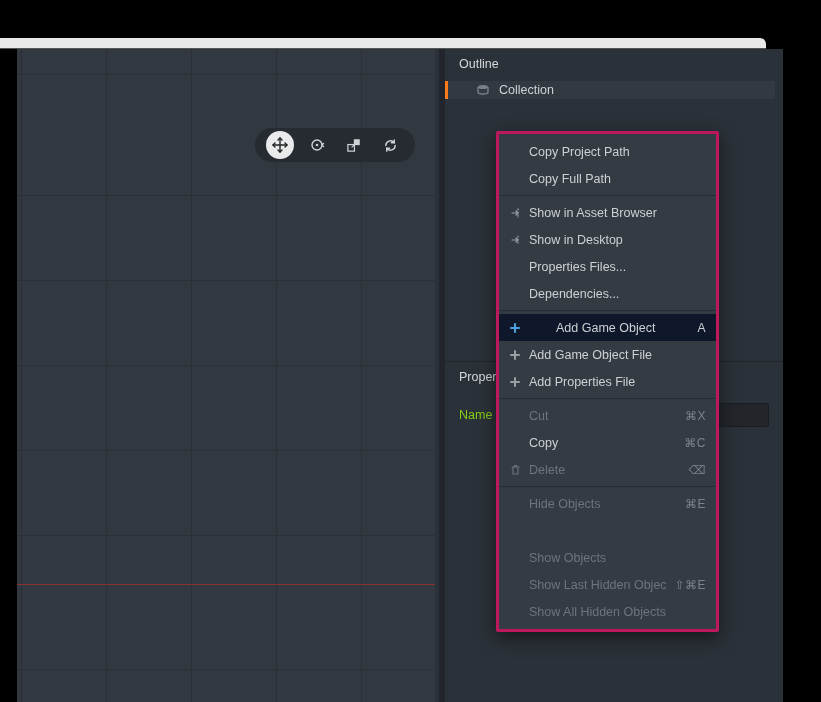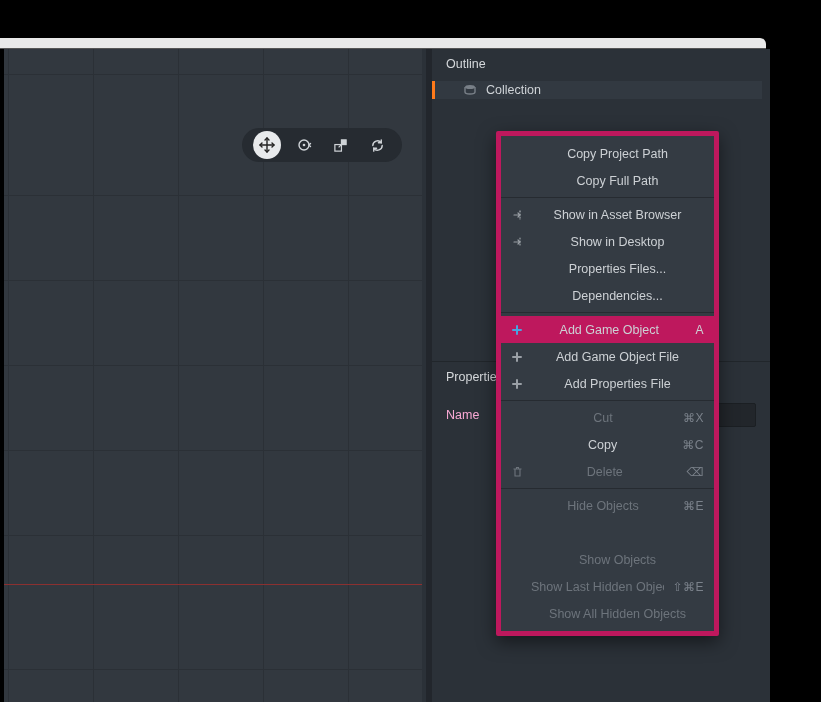--- a/index.html
+++ b/index.html
@@ -20,21 +20,21 @@
     background: #e9e9e9;
     border-top-right-radius: 6px;
   }
   .titlebar-sep {
     position: absolute;
     left: 0; top: 48px; width: 766px; height: 1px;
     background: #555;
   }
   .main {
     position: absolute;
-    left: 4px; top: 49px;
+    left: 17px; top: 49px;
     width: 766px; height: 653px;
     background: #2b3138;
   }
   .viewport {
     position: absolute;
     left: 0; top: 0;
     width: 418px; height: 653px;
     background: #32383f;
     overflow: hidden;
   }
@@ -102,53 +102,52 @@
     font-size: 12.5px;
     color: #d5d8db;
     background: #2b3138;
     border-top: 1px solid #21262b;
   }
   .prop-row {
     position: absolute; left:0; top: 354px; width:338px;
     display:flex; align-items:center;
     padding: 0 14px;
   }
-  .prop-label { width: 60px; color:#f9a8d4; font-size: 12.5px;}
+  .prop-label { width: 60px; color:#84cc16; font-size: 12.5px;}
   .prop-input {
     flex:1; height: 24px;
     background:#22262b;
     border:1px solid #1b1f23;
     border-radius: 2px;
     color:#d0d3d6;
     padding: 0 6px;
     font-size: 12.5px;
   }
 
   .context-menu {
     position: absolute;
     left: 496px; top: 131px;
     width: 223px;
     background: #343b43;
-    border: 5px solid #be185d;
+    border: 3px solid #be185d;
     border-radius: 2px;
     box-shadow: 0 6px 18px rgba(0,0,0,.5);
     padding: 4px 0;
     z-index: 100;
-    text-align: center;
   }
   .menu-item {
     height: 27px;
     display: flex; align-items: center;
     padding: 0 10px 0 8px;
     color: #cdd1d5;
     font-size: 12.5px;
     position: relative;
   }
   .menu-item.disabled { color: #6d747c; }
-  .menu-item.highlight { background: #be185d; }
+  .menu-item.highlight { background: #0f172a; gap: 27px; }
   .menu-icon {
     width: 16px; height: 16px; margin-right: 6px;
     display:flex; align-items:center; justify-content:center;
     flex-shrink: 0;
   }
   .menu-label { flex:1; white-space: nowrap; overflow: hidden; }
   .menu-shortcut { color:#7b828b; font-size: 12px; margin-left: 8px; letter-spacing: .5px;}
   .menu-item.highlight .menu-shortcut { color:#cdd1d5; }
   .menu-sep {
     height:1px; margin: 3px 0;

